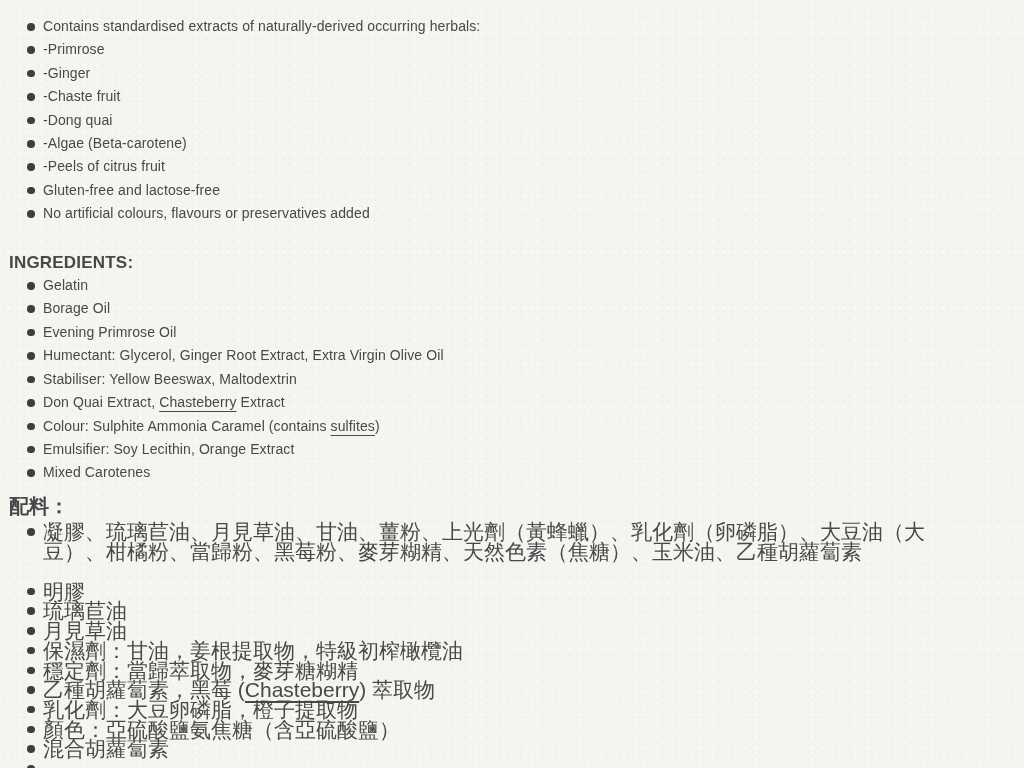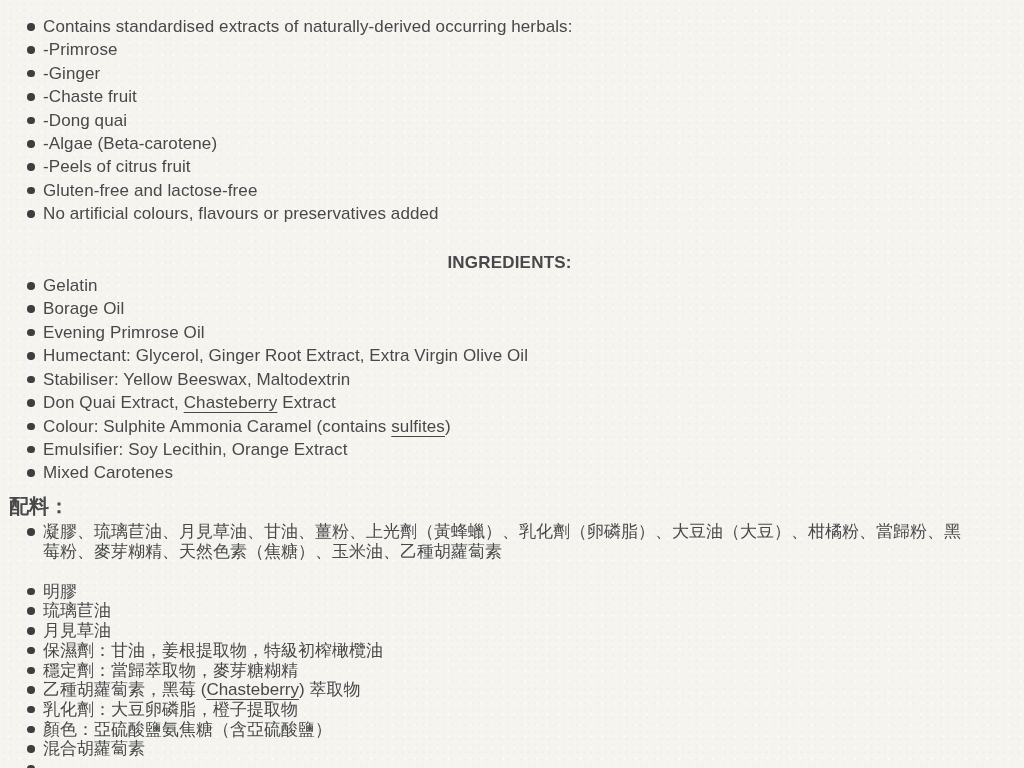--- a/index.html
+++ b/index.html
@@ -32,36 +32,35 @@
   }
   li { position: relative; }
   .dot {
     position: absolute;
     left: -16px;
     width: 7.5px;
     height: 7.5px;
     border-radius: 50%;
     background: var(--bullet);
   }
-  .en { font-size: 17px; line-height: 23.4px; letter-spacing: 0.1px; }
+  .en { font-size: 14px; line-height: 23.4px; letter-spacing: 0.1px; }
   .en li { min-height: 23.4px; }
   .en .dot { top: 8px; }
-  .cjk { font-size: 17px; line-height: 19.7px; }
+  .cjk { font-size: 21px; line-height: 19.7px; }
   .cjk li { min-height: 19.7px; }
   .cjk .dot { top: 6px; }
   .lh20 { line-height: 20px; }
   .lh20 li { min-height: 20px; }
   .lh20 .dot { top: 6.5px; }
   .h-en {
     font-size: 17px;
     font-weight: 700;
     line-height: 23.4px;
     letter-spacing: 0.2px;
     margin-top: 25px;
-    text-align: center;
   }
   .h-cjk {
     font-size: 20px;
     font-weight: 700;
     line-height: 20px;
     margin-top: 11px;
   }
   #intro-list { margin-top: 0; }
   #cjk-combined-list { margin-top: 6px; width: 966px; }
   #cjk-detail-list { margin-top: 20px; }

